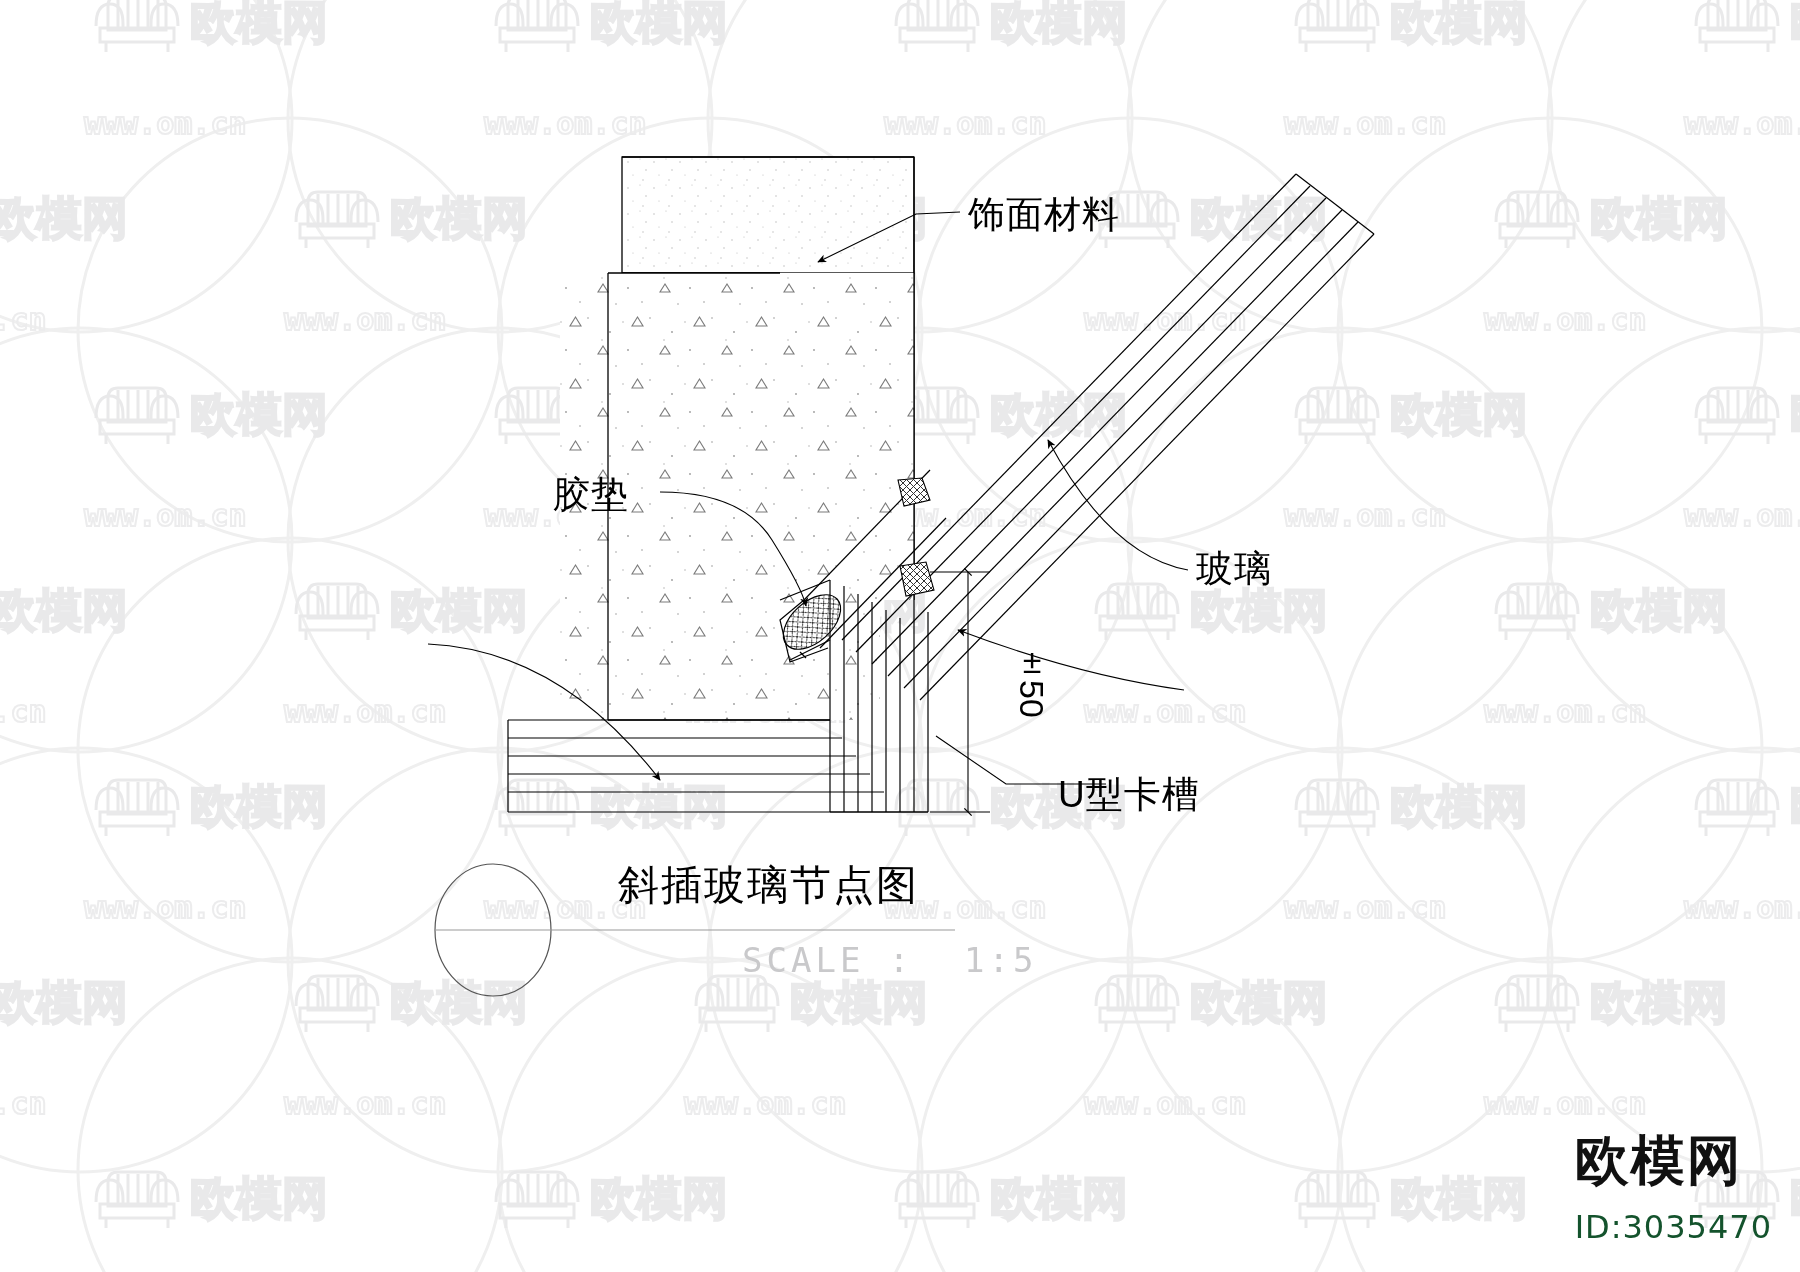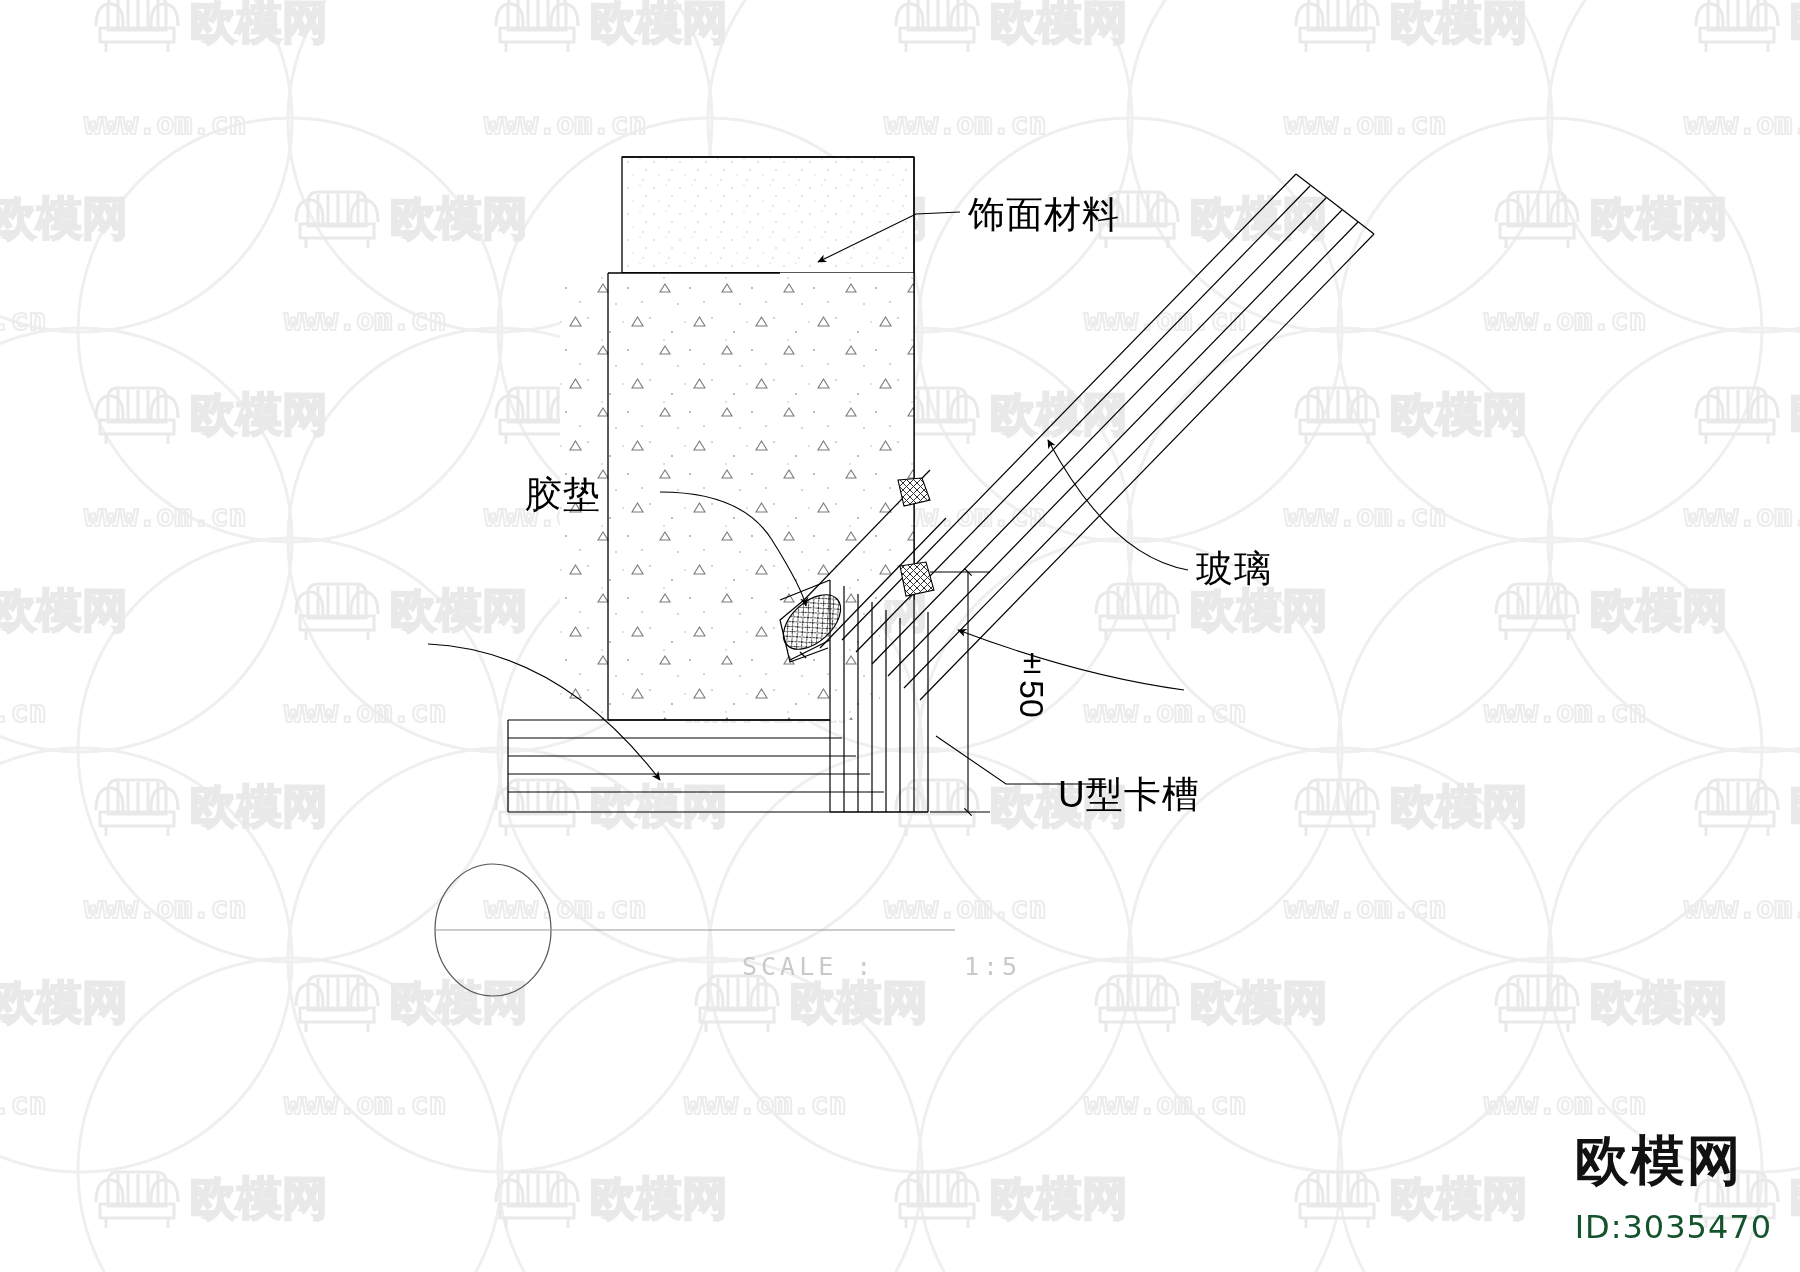--- a/index.html
+++ b/index.html
@@ -15,22 +15,22 @@
   .wm-text{fill:none;stroke:#e9e9ea;stroke-width:2.2;
            font-family:"DejaVu Sans",sans-serif;font-weight:700;}
   .wm-url{fill:none;stroke:#ececed;stroke-width:2;
           font-family:"DejaVu Sans Mono",monospace;font-weight:700;}
   .wm-arc{fill:none;stroke:#efefef;stroke-width:3;}
 
   .lbl{position:absolute;color:#000;white-space:nowrap;
        font-family:"Liberation Sans","DejaVu Sans",sans-serif;}
   .lbl-cjk{font-size:37px;letter-spacing:1px;font-weight:400;}
   .title-cjk{font-size:41px;letter-spacing:2px;}
-  .scale-txt{position:absolute;color:#c9c9cb;font-size:25px;
-             font-family:"DejaVu Sans Mono",monospace;letter-spacing:4px;margin-top:12px;}
+  .scale-txt{position:absolute;color:#c9c9cb;font-size:34px;
+             font-family:"DejaVu Sans Mono",monospace;letter-spacing:4px;}
   .dim-txt{position:absolute;color:#000;font-size:34px;
            font-family:"Liberation Sans",sans-serif;
            writing-mode:vertical-rl;text-orientation:mixed;}
 
   .logo-box{position:absolute;right:28px;bottom:26px;text-align:left;}
   .logo-name{font-size:54px;font-weight:700;color:#111;letter-spacing:2px;
              font-family:"DejaVu Sans",sans-serif;}
   .logo-id{font-size:32px;color:#14532d;letter-spacing:1px;margin-top:10px;
            font-family:"DejaVu Sans",sans-serif;}
 </style>
@@ -266,30 +266,31 @@
         <ellipse cx="493" cy="930" rx="58" ry="66"></ellipse>
         <path d="M435,930 L955,930" stroke="#9a9a9a"></path>
       </g>
     </g>
   </svg>
 
   <div class="layer text-layer">
 
     <div class="lbl lbl-cjk" style="left:968px;top:190px;">饰面材料</div>
 
-    <div class="lbl lbl-cjk" style="left:525px;top:470px;">胶垫</div>
+    <div class="lbl lbl-cjk" style="left:553px;top:470px;">胶垫</div>
 
     <div class="lbl lbl-cjk" style="left:1196px;top:544px;text-align:center;">玻璃</div>
 
 
 
     <div class="lbl lbl-cjk" style="left:1058px;top:770px;">U型卡槽</div>
 
     <div class="dim-txt" style="left:1012px;top:642px;">±50</div>
 
+    <div class="lbl title-cjk" style="left:618px;top:858px;">斜插玻璃节点图</div>
 
     <div class="scale-txt" style="left:742px;top:940px;">SCALE :</div>
 
     <div class="scale-txt" style="left:964px;top:940px;">1:5</div>
   </div>
 
   <div class="layer logo-layer">
     <div class="logo-box">
       <div class="logo-name">欧模网</div>
       <div class="logo-id">ID:3035470</div>

